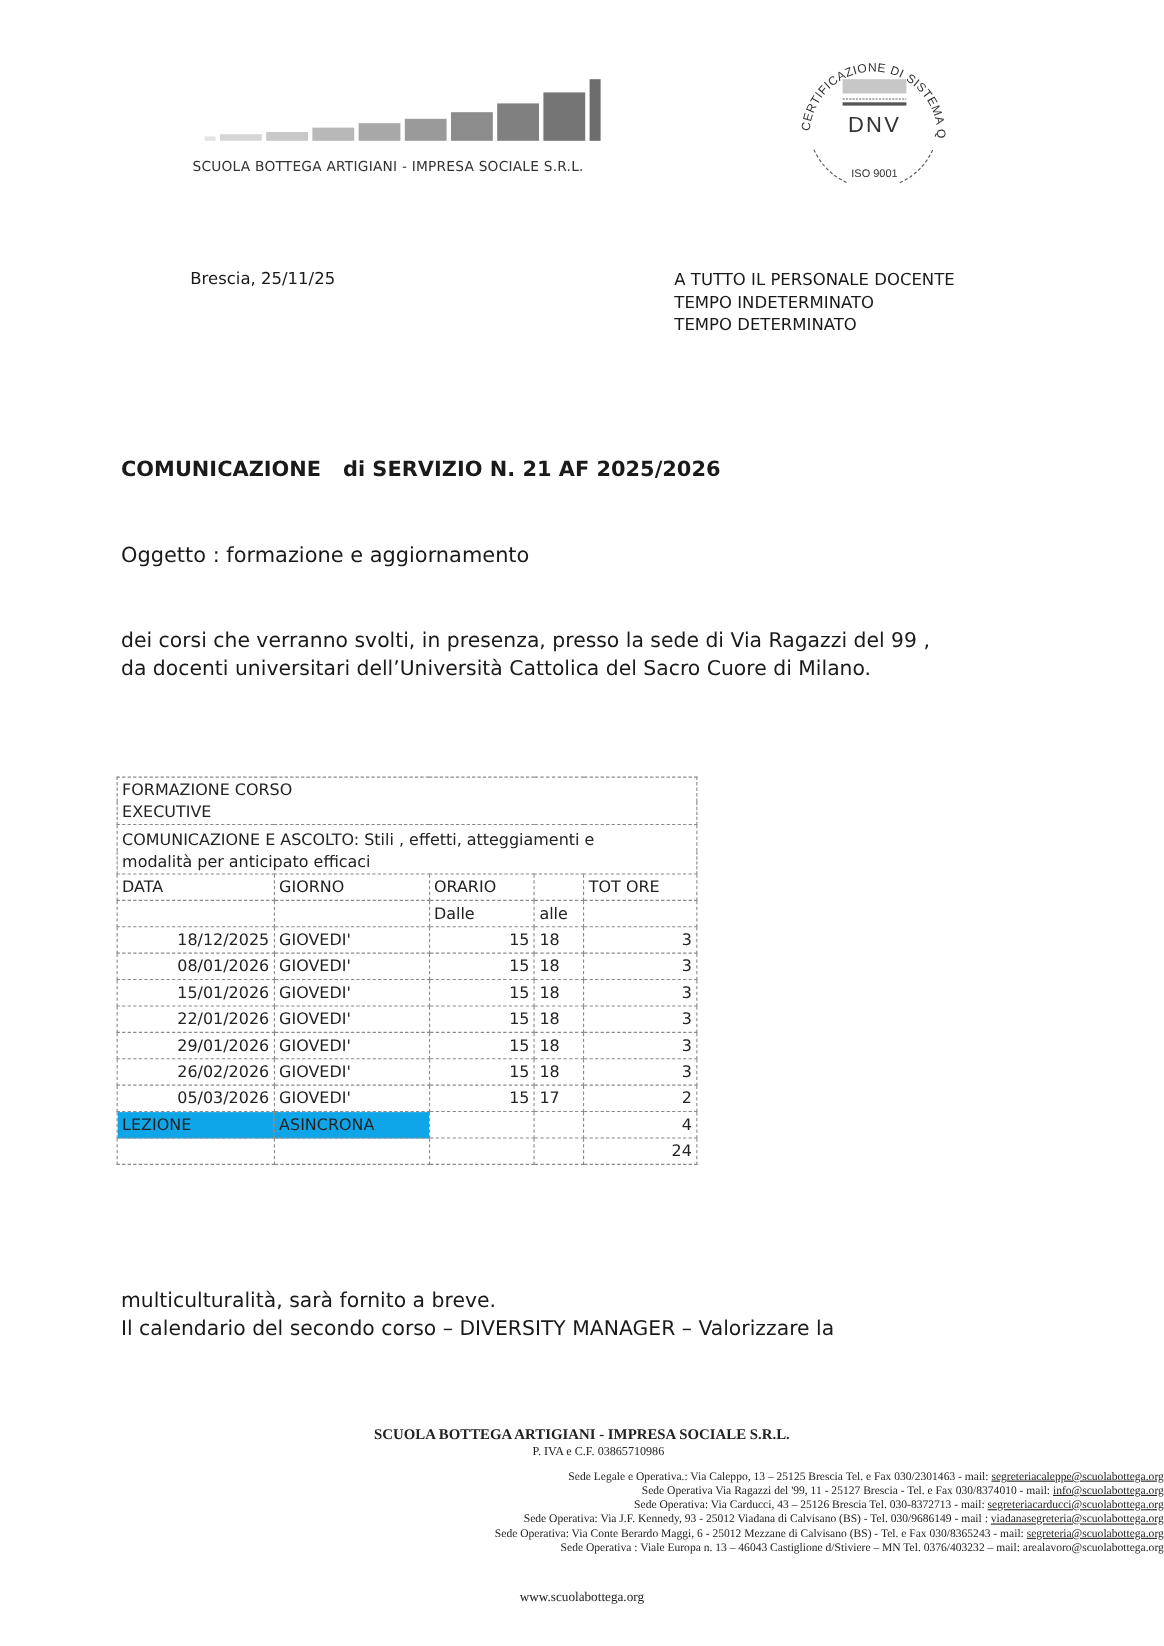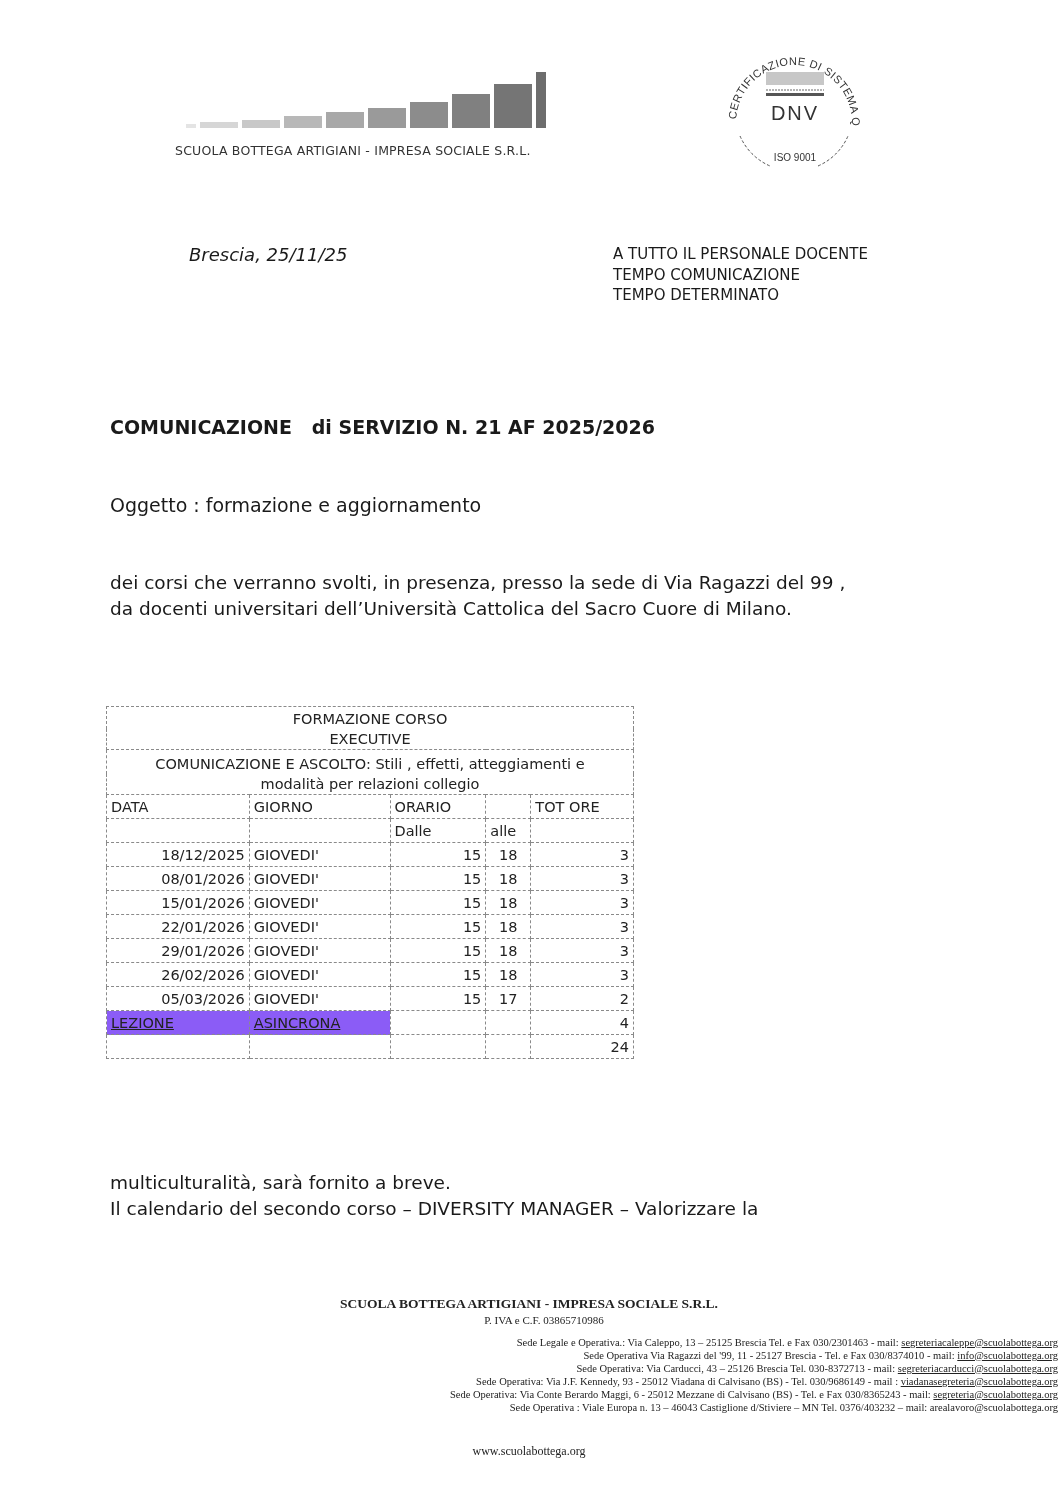--- a/index.html
+++ b/index.html
@@ -8,35 +8,35 @@
 
   
   .logo-bars { left: 186px; top: 70px; width: 360px; height: 58px; display: flex; align-items: flex-end; gap: 4px; }
   .logo-bars .bar { background: #7b7b7b; }
   .logo-name { left: 175px; top: 143px; font-family: "DejaVu Sans", sans-serif; font-size: 12.5px; letter-spacing: 0.2px; color: #333; }
 
   
   .seal { left: 718px; top: 28px; width: 150px; height: 150px; }
 
   
-  .place-date { left: 189px; top: 244px; font-size: 18px; font-style: italic; }
+  .place-date { left: 173px; top: 244px; font-size: 15px; }
   .recipients { left: 613px; top: 244px; font-size: 15px; line-height: 20.5px; }
 
   .title { left: 110px; top: 416px; font-size: 19px; font-weight: bold; text-decoration-thickness: 2px; text-underline-offset: 3px; white-space: pre; }
   .subject { left: 110px; top: 494px; font-size: 19px; }
   .body-text { left: 110px; top: 570px; width: 830px; font-size: 18.5px; line-height: 26px; }
 
   
   .tbl { left: 106px; top: 706px; width: 528px; border-collapse: collapse; font-family: "DejaVu Sans", sans-serif; font-size: 14.5px; color: #222; }
   .tbl td { border: 1px dashed #8a8a8a; padding: 0 4px; height: 23px; vertical-align: middle; }
-  .tbl .c-center { text-align: center; }
+  .tbl .c-center { }
   .tbl .c-right { text-align: right; }
   .tbl .head-row td { height: 20px; line-height: 20px; }
   .tbl .course-row td { height: 20px; line-height: 20px; }
-  .tbl .shaded { background: #8b5cf6; text-decoration: underline; }
+  .tbl .shaded { background: #0ea5e9; }
 
   .closing { left: 110px; top: 1170px; width: 820px; font-size: 18.5px; line-height: 26px; }
 
   
   .footer { left: 0; top: 1296px; width: 1058px; text-align: center; font-family: "Liberation Serif", serif; color: #222; }
   .footer .f-company { font-size: 13.5px; font-weight: bold; line-height: 16px; }
   .footer .f-vat { font-size: 11px; font-weight: normal; line-height: 16px; margin-left: 30px; }
   .footer .f-addr { font-size: 10.5px; line-height: 13px; text-align: right; }
   .footer .f-addr .mail { text-decoration: underline; }
   .footer .f-web { font-size: 12px; margin-top: 30px; }
@@ -72,21 +72,21 @@
     <line x1="48" y1="62" x2="106" y2="62" stroke="#666" stroke-width="1" stroke-dasharray="2 1"></line>
     <rect x="48" y="65" width="58" height="3" fill="#555"></rect>
     <text x="77" y="92" text-anchor="middle" font-family="Liberation Sans, sans-serif" font-size="20" fill="#333" letter-spacing="2">DNV</text>
     <text x="77" y="133" text-anchor="middle" font-family="Liberation Sans, sans-serif" font-size="10" fill="#333">ISO 9001</text>
   </svg>
 </div>
 
 <div class="abs place-date">Brescia, 25/11/25</div>
 <div class="abs recipients">
   <div>A TUTTO IL PERSONALE DOCENTE</div>
-  <div>TEMPO COMUNICAZIONE</div>
+  <div>TEMPO INDETERMINATO</div>
   <div>TEMPO DETERMINATO</div>
 </div>
 
 <div class="abs title">COMUNICAZIONE   di SERVIZIO N. 21 AF 2025/2026</div>
 <div class="abs subject">Oggetto : formazione e aggiornamento</div>
 
 <div class="abs body-text">
   <div>dei corsi che verranno svolti, in presenza, presso la sede di Via Ragazzi del 99 ,</div>
   <div>da docenti universitari dell’Università Cattolica del Sacro Cuore di Milano.</div>
 </div>
@@ -103,21 +103,21 @@
       <tr class="head-row">
     <td colspan="5" class="c-center" style="border-bottom:none;padding-top:2px">FORMAZIONE CORSO</td>
   </tr>
   <tr class="head-row">
     <td colspan="5" class="c-center" style="border-top:none">EXECUTIVE</td>
   </tr>
   <tr class="course-row">
     <td colspan="5" class="c-center" style="border-bottom:none;padding-top:4px">COMUNICAZIONE E ASCOLTO: Stili , effetti, atteggiamenti e</td>
   </tr>
   <tr class="course-row">
-    <td colspan="5" class="c-center" style="border-top:none">modalità per relazioni collegio</td>
+    <td colspan="5" class="c-center" style="border-top:none">modalità per anticipato efficaci</td>
   </tr>
   <tr>
     <td>DATA</td>
     <td>GIORNO</td>
     <td>ORARIO</td>
     <td></td>
     <td>TOT ORE</td>
   </tr>
   <tr>
     <td></td>

